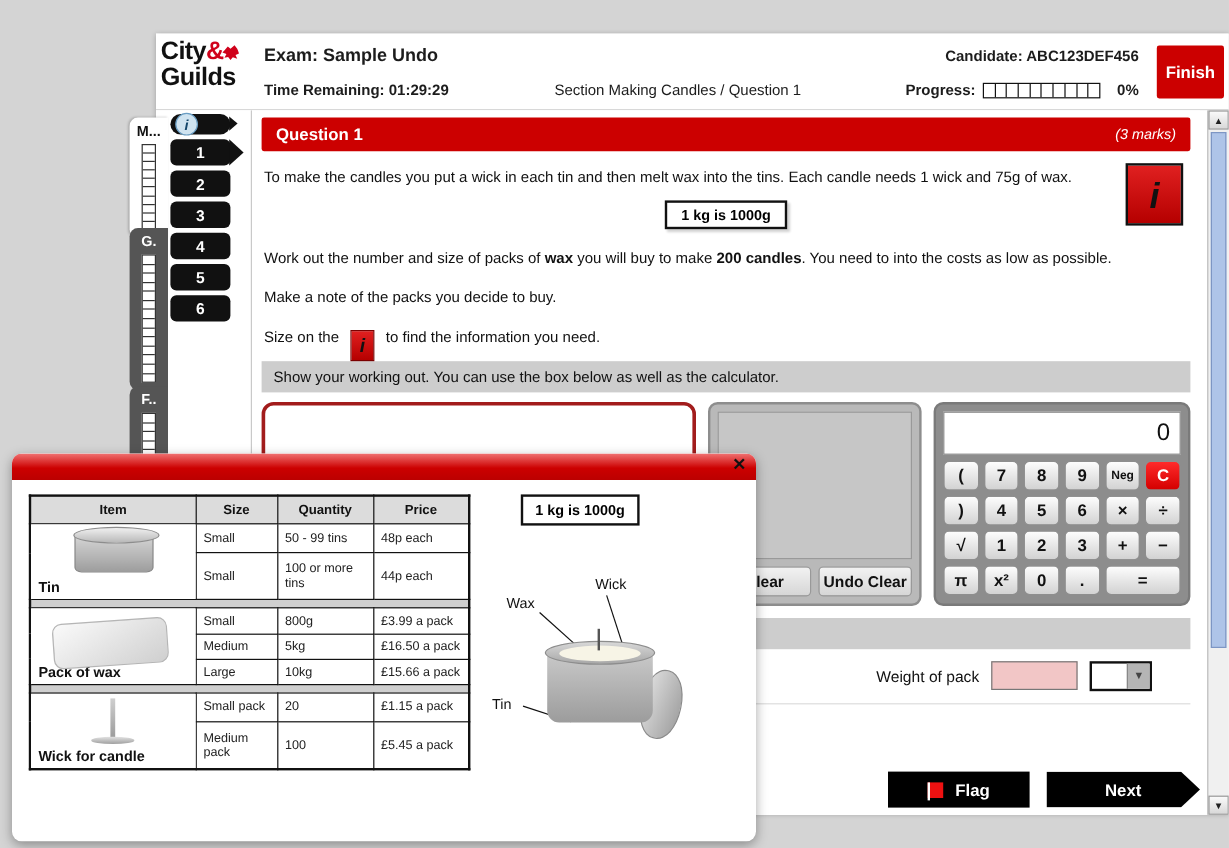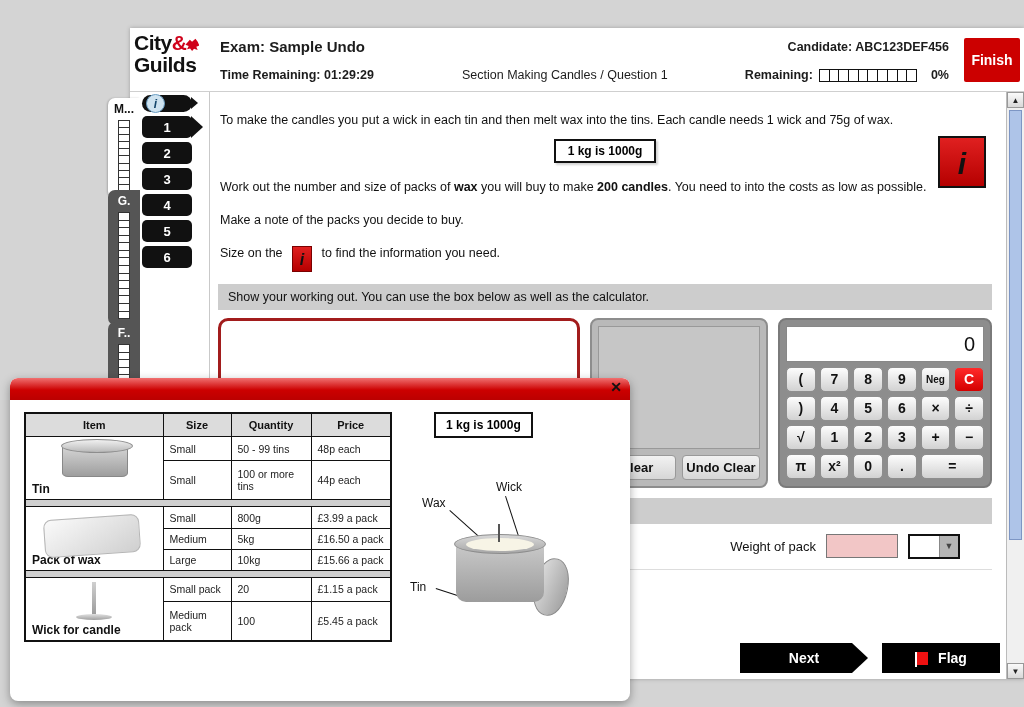--- a/index.html
+++ b/index.html
@@ -173,21 +173,21 @@
     text-align: center; line-height: 26px; vertical-align: -8px;
     margin: 0 6px;
   }
   .info-sq.big {
     position: absolute; right: 8px; top: 44px;
     width: 48px; height: 52px; font-size: 30px; line-height: 52px;
     border: 2px solid #111;
   }
   .grey-bar {
     background: #cdcdcd; font-size: 12.5px; color: #111;
-    padding: 6px 10px; margin-top: 12px;
+    padding: 6px 10px; 
   }
   .work-row { display: flex; gap: 10px; margin-top: 8px; }
   .work-box {
     flex: 0 0 362px; height: 170px;
     border: 3px solid #a21c1c; border-radius: 10px; background: #fff;
   }
   .sketch-panel {
     flex: 1; background: #b9b9b9; border: 2px solid #8d8d8d;
     border-radius: 8px; padding: 6px; display: flex; flex-direction: column;
   }
@@ -397,21 +397,21 @@
         </div>
         <div class="logo-l2">Guilds</div>
       </div>
 
       <div class="hd-exam">Exam: Sample Undo</div>
       <div class="hd-time">Time Remaining: 01:29:29</div>
       <div class="hd-section">Section Making Candles / Question 1</div>
       <div class="hd-candidate">Candidate: ABC123DEF456</div>
 
       <div class="hd-progress-wrap">
-        <span class="hd-progress-label">Remaining:</span>
+        <span class="hd-progress-label">Progress:</span>
         <span class="progress-bar" id="progress-bar">
             <span class="progress-cell"></span>
             <span class="progress-cell"></span>
             <span class="progress-cell"></span>
             <span class="progress-cell"></span>
             <span class="progress-cell"></span>
             <span class="progress-cell"></span>
             <span class="progress-cell"></span>
             <span class="progress-cell"></span>
             <span class="progress-cell"></span>
@@ -486,20 +486,24 @@
                 <div class="sec-meter-cell"></div>
                 <div class="sec-meter-cell"></div>
                 <div class="sec-meter-cell"></div>
                 <div class="sec-meter-cell"></div>
               </div>
             </div>
           </div>
       </div>
 
       <div class="qpanel">
+        <div class="q-title-bar">
+          <span class="q-title">Question 1</span>
+          <span class="q-marks">(3 marks)</span>
+        </div>
 
         <div class="info-sq big">i</div>
 
         <div class="q-text" style="max-width:700px;">To make the candles you put a wick in each tin and then melt wax into the tins. Each candle needs 1 wick and 75g of wax.</div>
 
         <div class="kgbox-wrap">
           <span class="kgbox">1 kg is 1000g</span>
         </div>
 
         <div class="q-text sp">
@@ -564,25 +568,25 @@
           <div class="pink-field wide"></div>
           <div class="select-box">
             <div class="sel-val"></div>
             <div class="sel-arrow">▼</div>
           </div>
           <div style="width:18px"></div>
         </div>
       </div>
 
       <div class="exam-footer">
-        <div class="navbtn next">Next</div>
         <div class="navbtn flag">
           <span class="flag-icon"></span>
           <span>Flag</span>
         </div>
+        <div class="navbtn next">Next</div>
       </div>
 
       <div class="vscroll">
         <div class="sc-arrow">▲</div>
         <div class="sc-thumb"></div>
         <div class="sc-arrow bottom">▼</div>
       </div>
 
     </div>
   </div>

